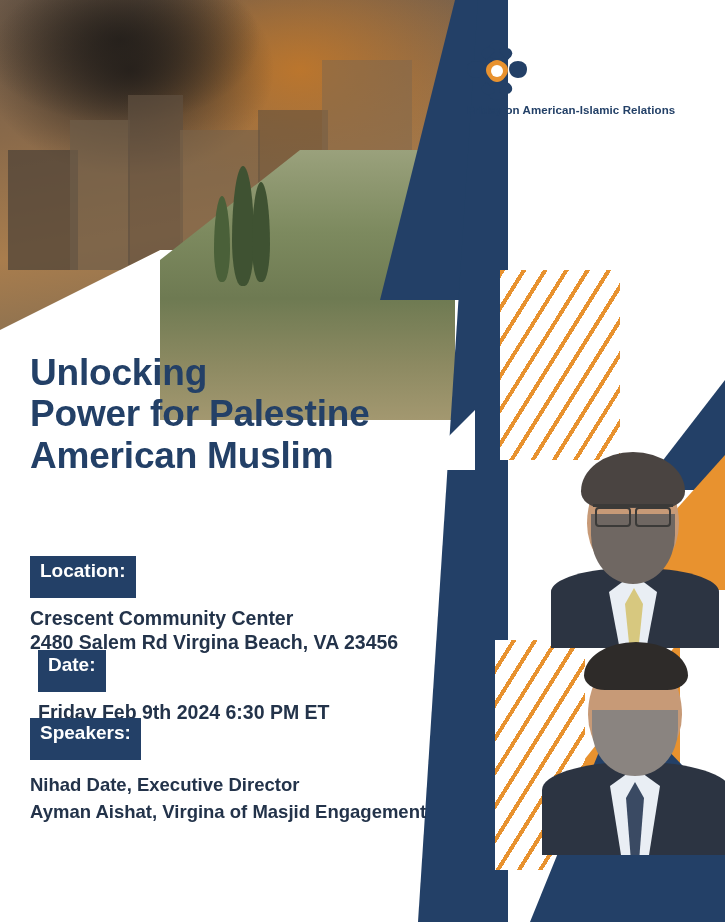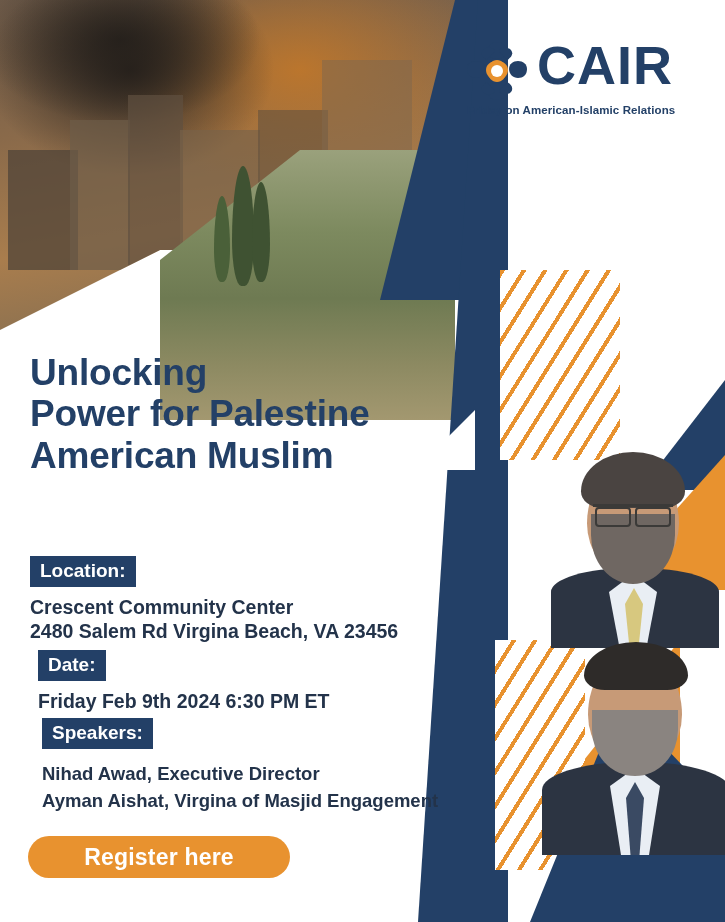--- a/index.html
+++ b/index.html
@@ -224,35 +224,35 @@
     font-weight: 700; color: #234067;
     letter-spacing: -0.2px;
   }
 
   .label-tag {
     display: inline-block;
     background: #234067;
     color: #ffffff;
     font-weight: 700;
     font-size: 19px;
-    padding: 4px 10px 5px 10px;
+    padding: 4px 10px 16px 10px;
   }
   .info-line {
     color: #23334a;
     font-size: 19.5px;
     font-weight: 700;
     line-height: 1.25;
   }
   .info-line .light { font-weight: 700; }
 
   .block-location { position: absolute; left: 30px; top: 556px; }
   .block-location .lines { margin-top: 8px; }
   .block-date     { position: absolute; left: 38px; top: 650px; }
   .block-date .lines { margin-top: 8px; text-align: center; }
-  .block-speakers { position: absolute; left: 42px; top: 718px; }
+  .block-speakers { position: absolute; left: 30px; top: 718px; }
   .block-speakers .lines { margin-top: 12px; }
   .block-speakers .info-line { font-size: 18.5px; line-height: 1.45; }
 
   .register {
     position: absolute; left: 28px; top: 836px;
     width: 262px; height: 42px;
     background: #E8922F;
     border: none;
     border-radius: 21px;
     color: #ffffff;
@@ -329,21 +329,20 @@
           <path d="M18 52 C15 48 18 44 22 42 L30 51 C28 55 22 56 18 52 Z"></path>
           <path d="M46 52 C42 56 36 55 34 51 L42 42 C46 44 49 48 46 52 Z"></path>
         </g>
         <g fill="#E8922F">
           <path d="M32 20 C37 20 41 24 41 31 C41 38 37 42 32 42 C27 42 23 38 23 31 C23 24 27 20 32 20 Z"></path>
           <path d="M21 30 C21 25 25 21 32 21 C39 21 43 25 43 30 C43 35 39 40 32 40 C25 40 21 35 21 30 Z"></path>
         </g>
         <circle cx="32" cy="31" r="6" fill="#ffffff"></circle>
       </svg>
     </div>
-    <div class="logo-word">CAIR</div>
     <div class="logo-sub">Friday on American-Islamic Relations</div>
   </div>
 
   <div class="headline">
     <div>Unlocking</div>
     <div>Power for Palestine</div>
     <div>American Muslim</div>
   </div>
 
   <div class="block-location">
@@ -358,25 +357,24 @@
     <div class="label-tag">Date:</div>
     <div class="lines">
       <div class="info-line">Friday Feb 9th 2024 6:30 PM ET</div>
     </div>
   </div>
 
   <div class="block-speakers">
     <div class="label-tag">Speakers:</div>
     <div class="lines">
       <div class="info-line">
-        <span>Nihad Awad,</span>
+        <span>Nihad Date,</span>
         <span class="light">Executive Director</span>
       </div>
       <div class="info-line">
         <span>Ayman Aishat,</span>
         <span class="light">Virgina of Masjid Engagement</span>
       </div>
     </div>
   </div>
 
-  <button class="register">Register here</button>
 
 </div>
 
 </body></html>

